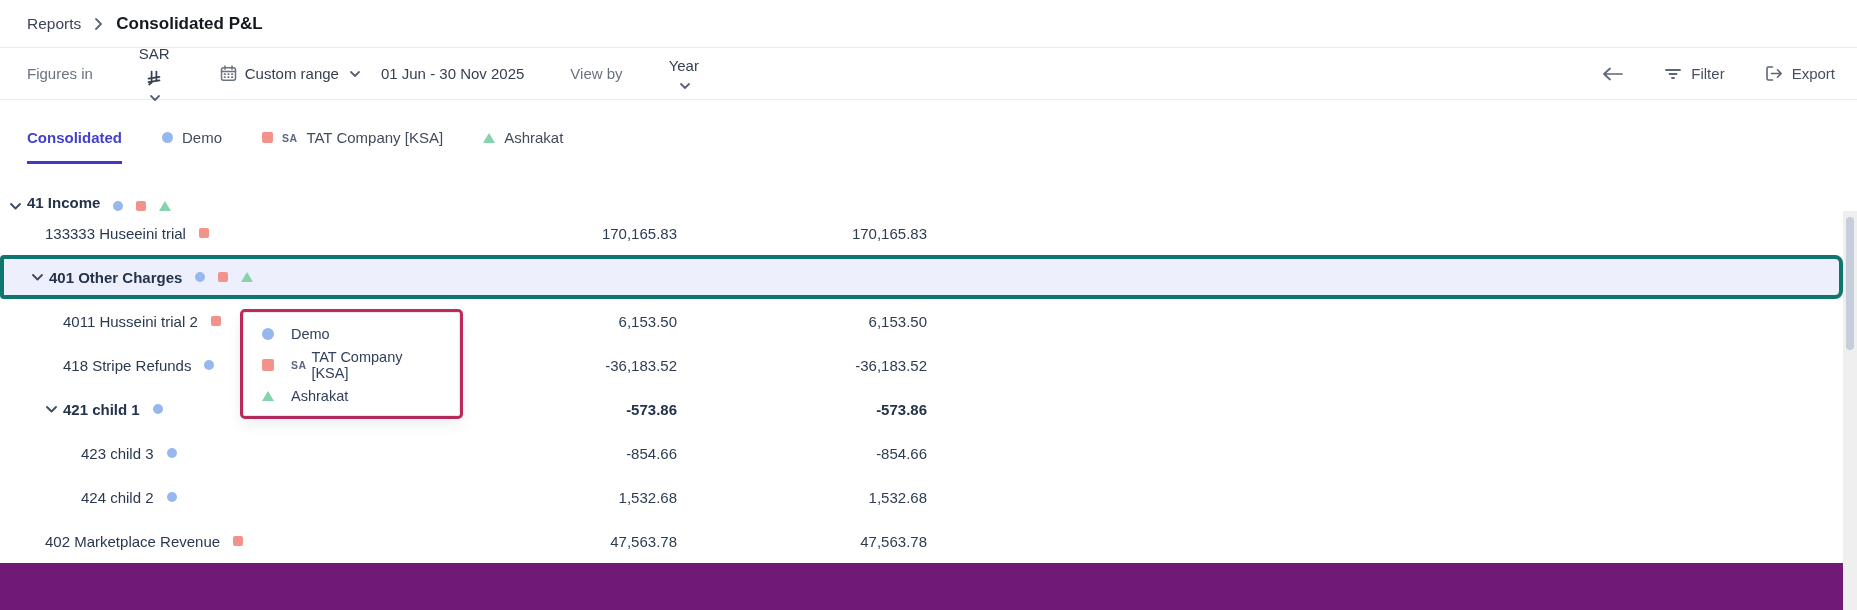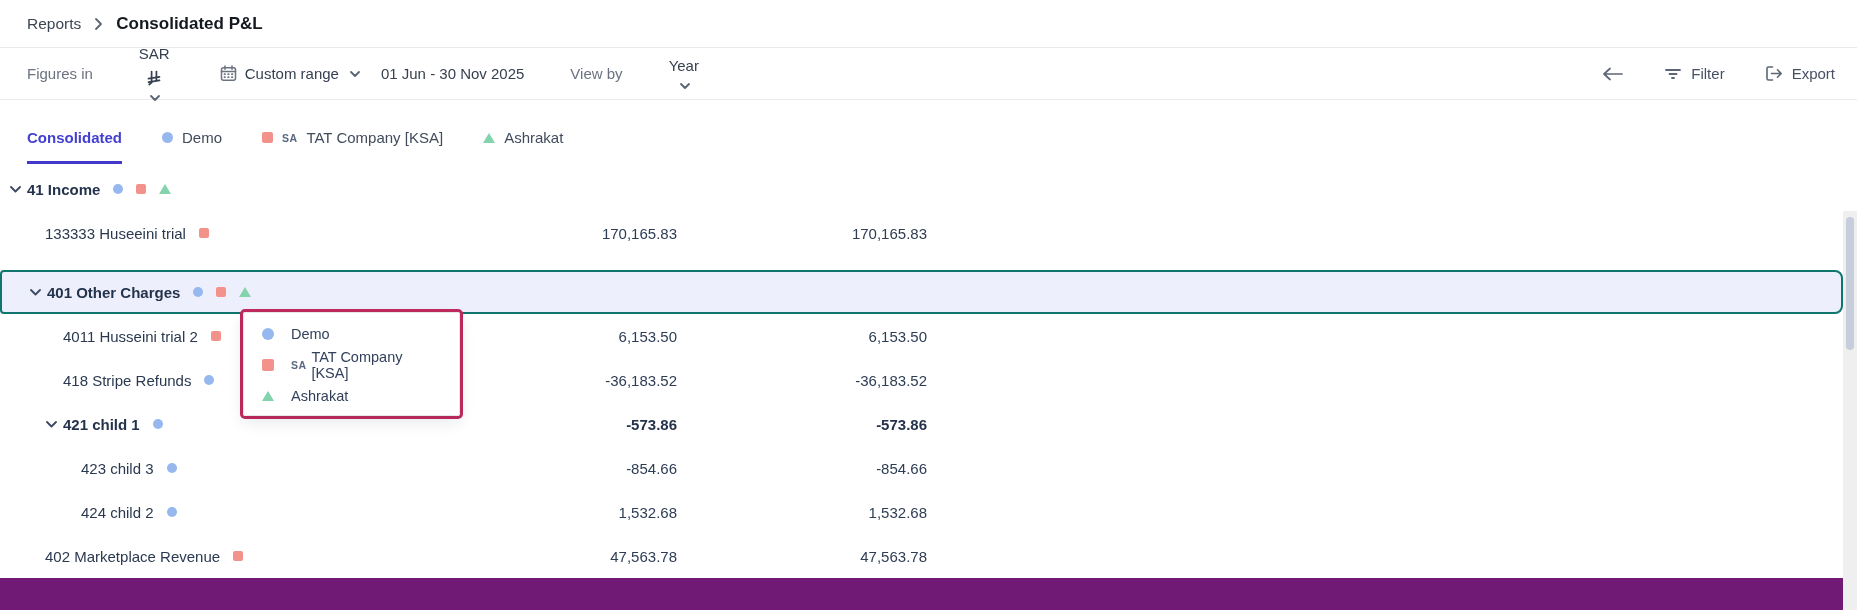--- a/index.html
+++ b/index.html
@@ -48,21 +48,21 @@
 
   .tbody { position:relative; background:#fff; }
   .row { position:relative; height:44px; display:flex; align-items:center; font-size:15px; color:#2a3950; }
   .row .label { white-space:nowrap; }
   .row.bold .label, .row.bold .num { font-weight:700; color:#24334b; }
   .row .mk { margin-left:13px; }
   .row .chevron { display:inline-flex; width:18px; justify-content:flex-start; align-items:center; }
   .num { position:absolute; font-size:15px; color:#2e3d54; white-space:nowrap; }
   .num-totals { right:1180px; }
   .num-period { right:930px; }
-  .row.highlighted { background:#edf0fc; border:2px solid #0f766e; border-radius:4px 8px 8px 4px; width:calc(100% - 14px);margin-top:15px; }
+  .row.highlighted { background:#edf0fc; border:4px solid #0f766e; border-radius:4px 8px 8px 4px; width:calc(100% - 14px); }
 
   
   .tooltip { position:absolute; left:240px; top:309px; width:223px; height:110px; background:#fff; border:3px solid #c22a5e; border-radius:5px; z-index:30; }
   .tooltip-inner { width:100%; height:100%; border:1px solid #e6e8ec; border-radius:3px; box-shadow:0 6px 16px rgba(20,30,60,.10); padding:13px 18px; display:flex; flex-direction:column; gap:7px; }
   .tt-item { display:flex; align-items:center; gap:17px; font-size:14.5px; color:#33415c; }
   .tt-item .mk { flex:0 0 auto; }
   .tt-item .mk-circle,.tt-item .mk-square { width:12px; height:12px; }
 
   
   .vscroll-track { position:absolute; right:0; top:211px; width:14px; height:399px; background:#efefef; }
@@ -185,21 +185,21 @@
         <span>TAT Company [KSA]</span>
       </div>
       <div class="tab">
         <span class="mk mk-triangle"></span>
         <span>Ashrakat</span>
       </div>
     </div>
 
 
   <div class="tbody">
-      <div class="row bold" style="padding-left: 9px;">
+      <div class="row bold" style="padding-left: 9px; align-items: flex-end;">
         <span class="chevron">
           <svg width="13" height="9" viewBox="0 0 13 9">
             <path d="M2 2 L6.5 6.5 L11 2" stroke="#3e4c63" stroke-width="1.9" fill="none" stroke-linecap="round" stroke-linejoin="round"></path>
           </svg>
         </span>
         <span class="label">41 Income</span>
         <span class="mk mk-circle"></span>
         <span class="mk mk-square"></span>
         <span class="mk mk-triangle"></span>
         <span class="num num-totals"></span>

